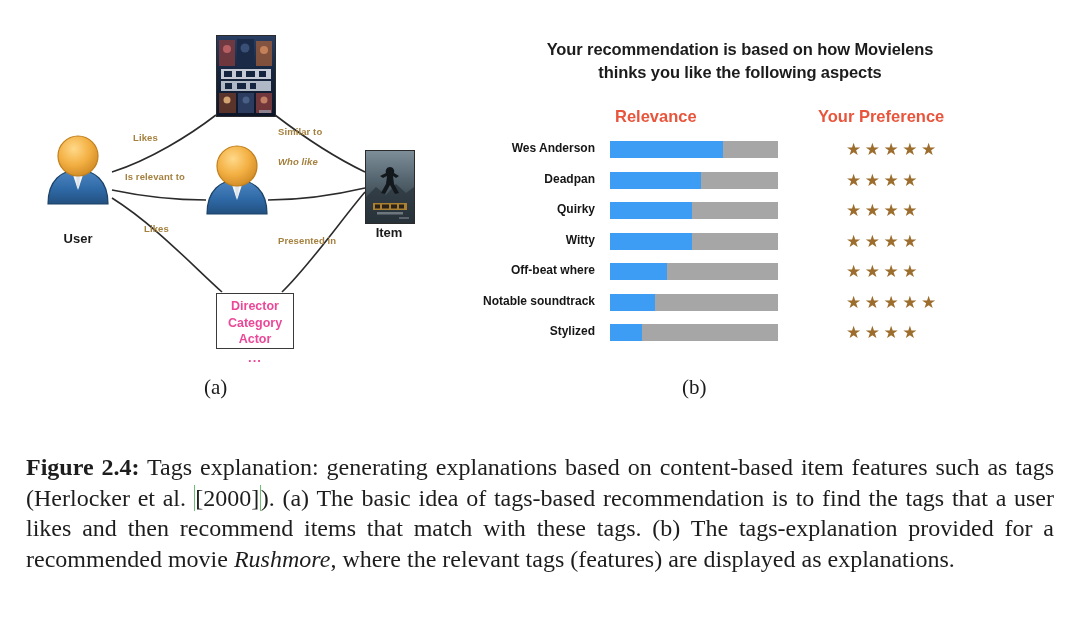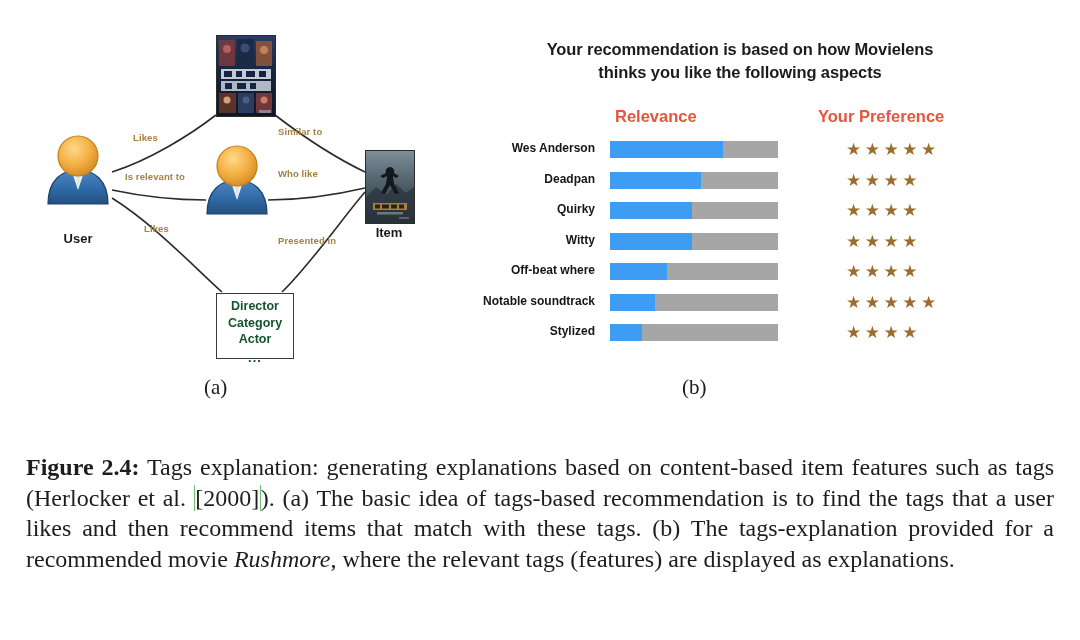--- a/index.html
+++ b/index.html
@@ -68,27 +68,27 @@
     overflow: hidden;
     background: #12203a;
   }
 
   
   #attr-box {
     position: absolute;
     left: 196px;
     top: 273px;
     width: 78px;
-    height: 66px;
+    height: 56px;
     border: 1.3px solid #3a3a3a;
     background: #fff;
     font-family: "Liberation Sans", sans-serif;
     font-weight: bold;
     font-size: 12.5px;
-    color: #14532d;
+    color: #ec4899;
     text-align: center;
     line-height: 16.5px;
     padding-top: 4px;
     box-sizing: border-box;
   }
   #attr-box .dots {
     display: block;
     font-size: 13px;
     letter-spacing: 1px;
     margin-top: 2px;
@@ -323,21 +323,21 @@
     <div id="attr-box">
       <span>Director</span><br>
       <span>Category</span><br>
       <span>Actor</span>
       <span class="dots">...</span>
     </div>
 
     <div class="edge-label" style="left:113px; top:112px;">Likes</div>
     <div class="edge-label" style="left:258px; top:106px;">Similar to</div>
     <div class="edge-label" style="left:105px; top:151px;">Is relevant to</div>
-    <div class="edge-label" style="left:258px; top:148px;">Who like</div>
+    <div class="edge-label" style="left:258px; top:136px;font-style:italic;">Who like</div>
     <div class="edge-label" style="left:124px; top:203px;">Likes</div>
     <div class="edge-label" style="left:258px; top:215px;">Presented in</div>
 
     <div class="subfig-label" style="left:184px; top:355px;">(a)</div>
   </div>
 
   <div id="panel-b">
 
     <div id="widget-title">
       <div>Your recommendation is based on how Movielens</div>

